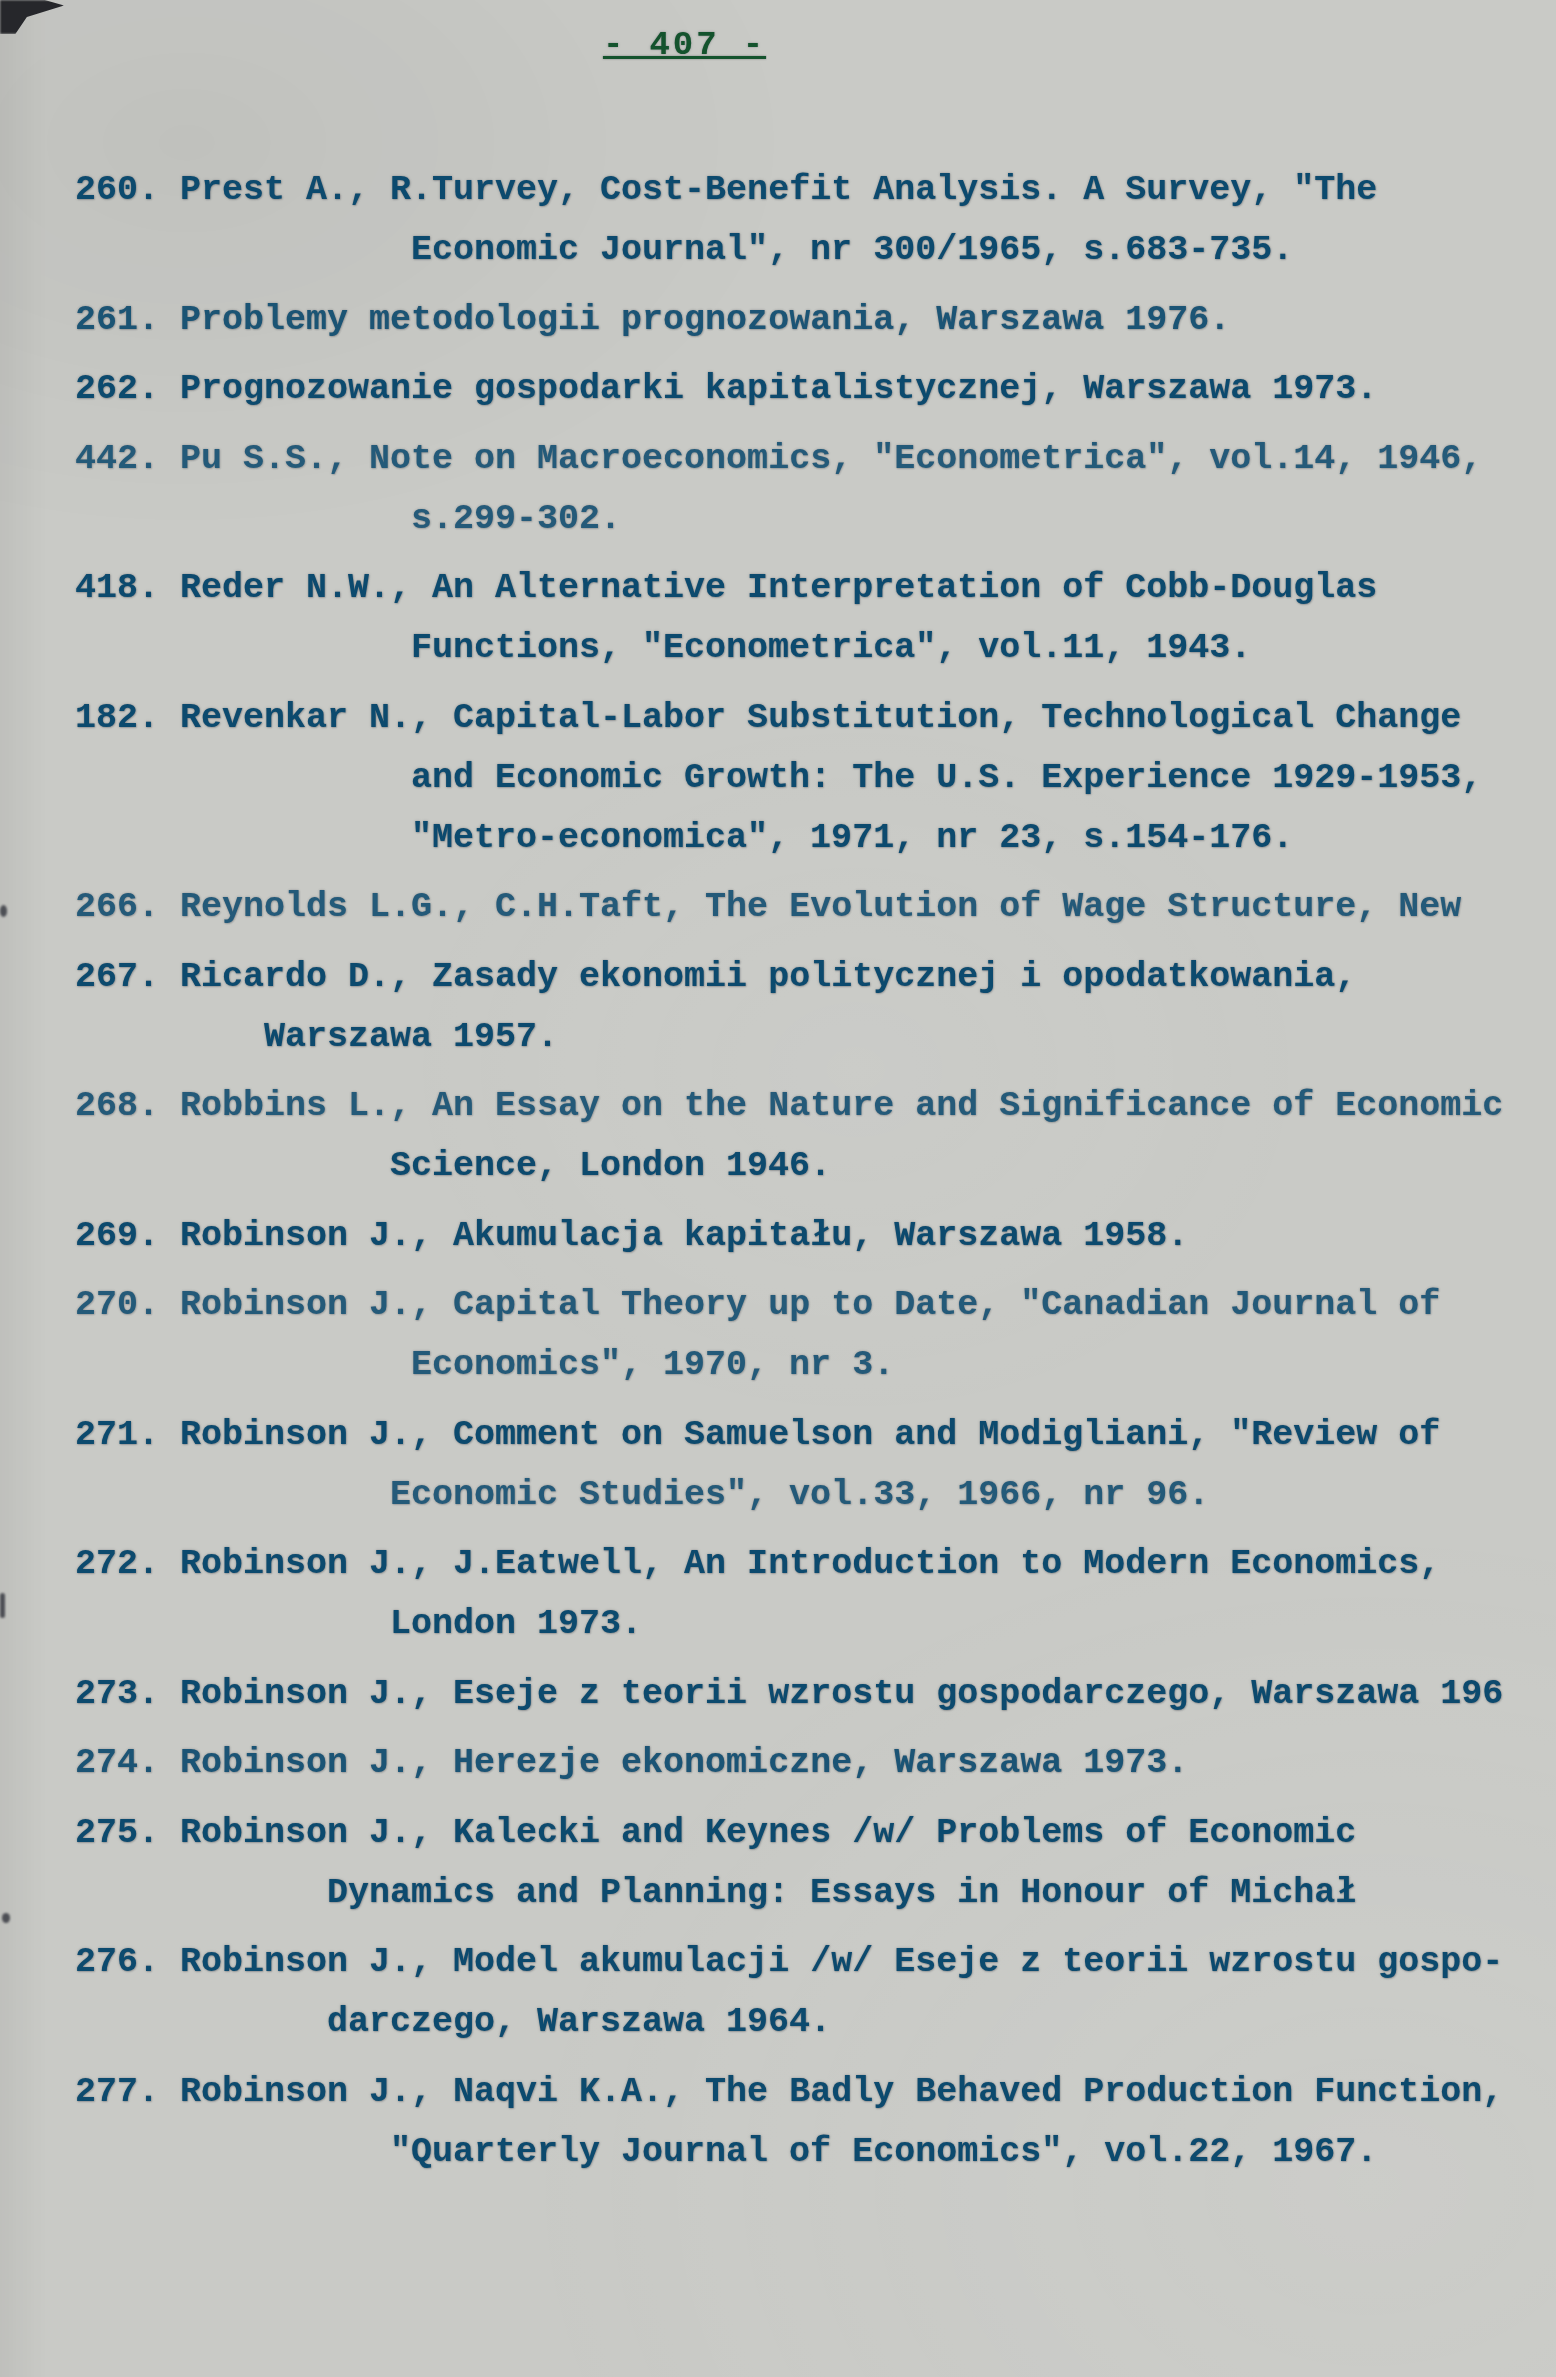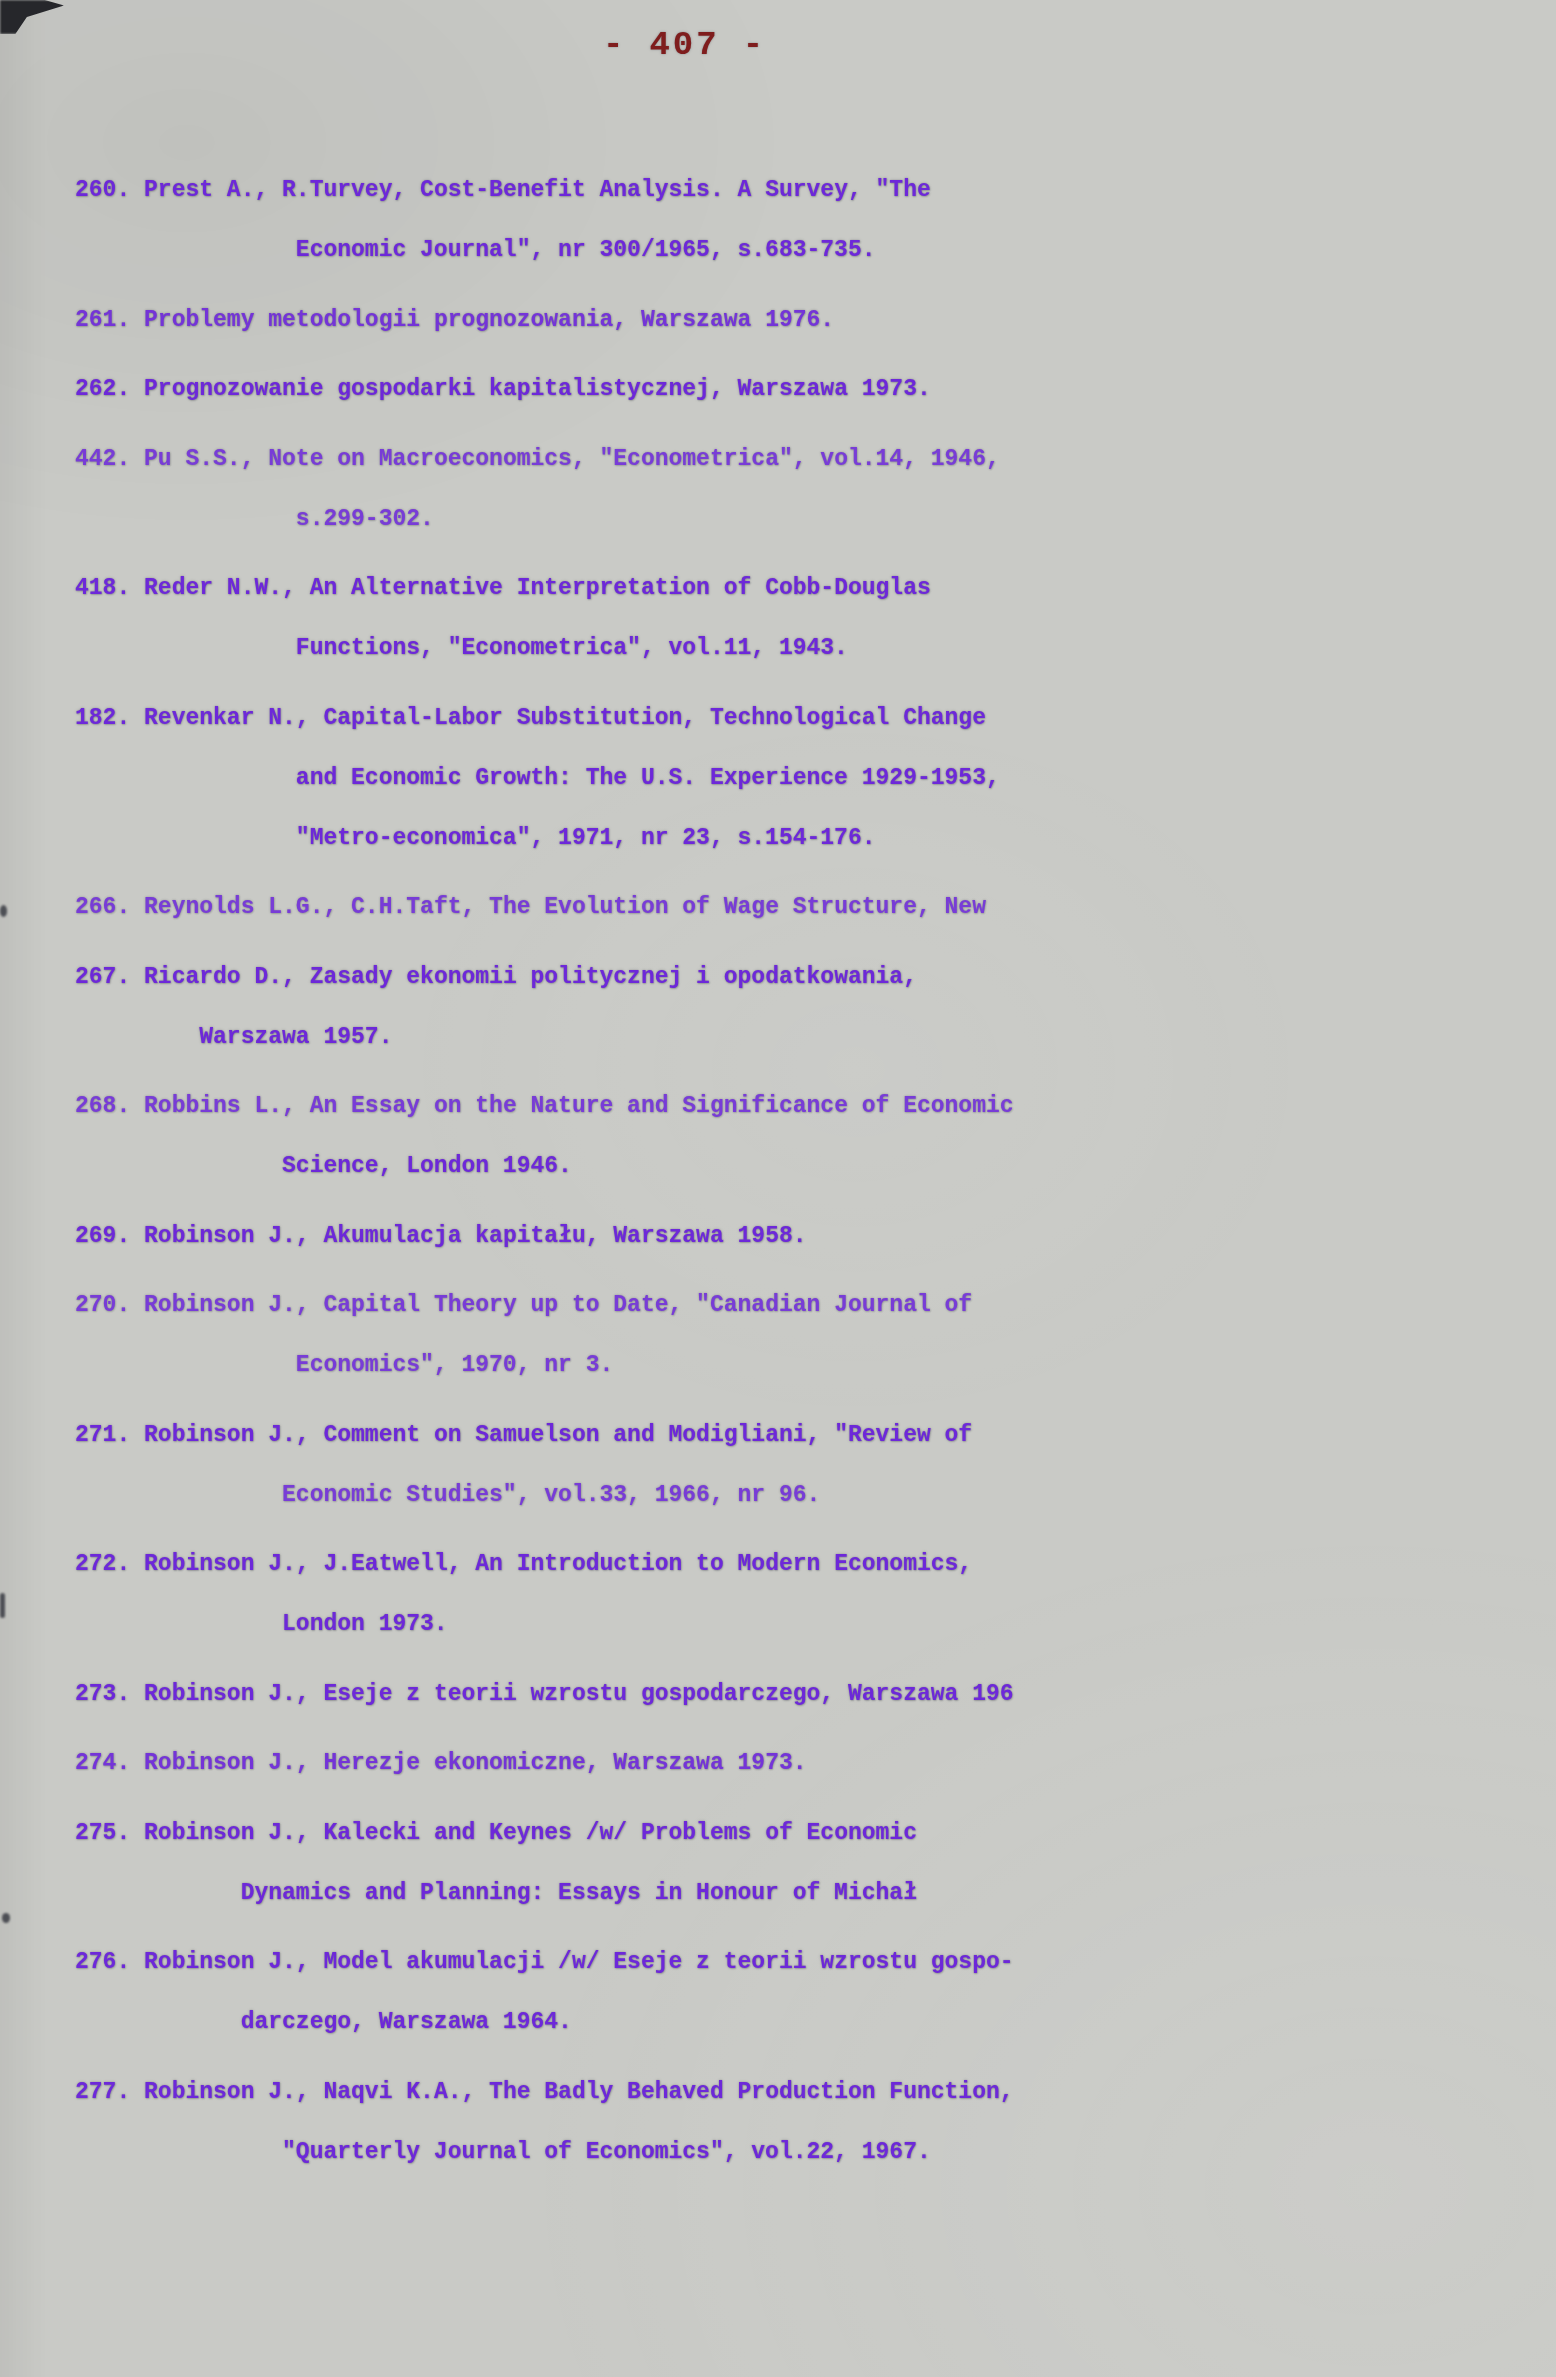--- a/index.html
+++ b/index.html
@@ -13,34 +13,35 @@
       radial-gradient(659px 513px at 55% 45%, rgba(255,255,255,0.03), transparent 70%),
       linear-gradient(90deg, rgba(0,0,0,0.05), rgba(0,0,0,0) 3%),
       #c9cac6;
     font-family:"Liberation Mono","DejaVu Sans Mono",monospace;
   }
   .page-number{
     position:absolute;top:26px;left:0;width:1369px;
     text-align:center;
     font-size:34px;font-weight:700;
     letter-spacing:2.9px;
-    color:#7f1d1d;
+    color:#14532d;
     text-shadow:0 0 2.2px rgba(80,82,90,0.55);
     filter:blur(0.5px);
+    text-decoration:underline;
   }
   .list{
     position:absolute;top:160px;left:75px;right:0;
     filter:blur(0.4px);
   }
   .entry{margin-bottom:9.5px;}
   .line{
-    font-size:23px;line-height:60px;
+    font-size:35px;line-height:60px;
     font-weight:700;
     white-space:pre;
-    color:#6d28d9;
+    color:#0c4a6e;
     text-shadow:0 0 2.2px rgba(72,74,82,0.5), 0.7px 0.7px 1.5px rgba(72,74,82,0.25);
   }
   .num{margin-right:0;}
   
   .entry:nth-child(4) .line, .entry:nth-child(7) .line:first-child,
   .entry:nth-child(9) .line:first-child, .entry:nth-child(11) .line,
   .entry:nth-child(12) .line:last-child{opacity:0.87;}
   .entry:nth-child(2) .line, .entry:nth-child(15) .line{opacity:0.92;}
   .corner-mark{
     position:absolute;top:0;left:0;width:64px;height:34px;

